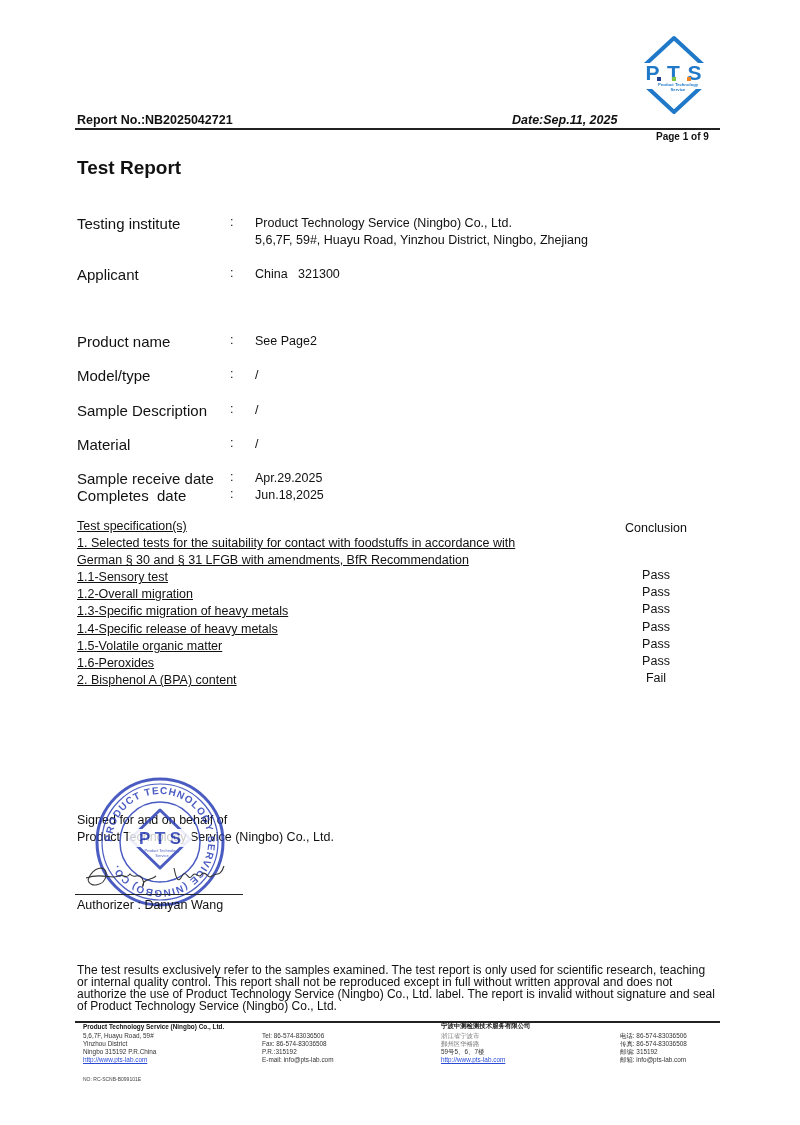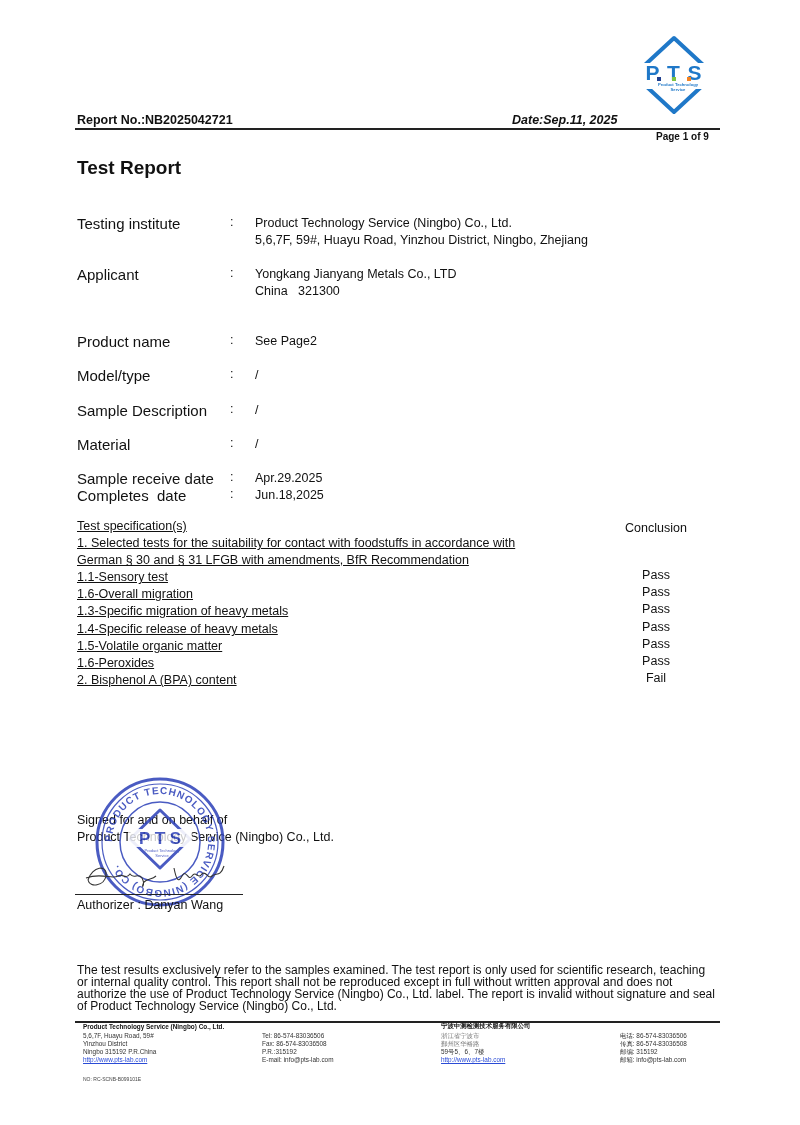--- a/index.html
+++ b/index.html
@@ -53,21 +53,20 @@
 <div class="abs field-label" style="top:215px">Testing institute</div>
 <div class="abs field-colon" style="top:215px">:</div>
 <div class="abs field-value" style="top:215px">
   <div>Product Technology Service (Ningbo) Co., Ltd.</div>
   <div>5,6,7F, 59#, Huayu Road, Yinzhou District, Ningbo, Zhejiang</div>
 </div>
 
 <div class="abs field-label" style="top:266px">Applicant</div>
 <div class="abs field-colon" style="top:266px">:</div>
 <div class="abs field-value" style="top:266px">
-  <div>Yongkang Jianyang Metals Co., LTD</div>
   <div style="white-space:pre">China   321300</div>
 </div>
 
 <div class="abs field-label" style="top:333px">Product name</div>
 <div class="abs field-colon" style="top:333px">:</div>
 <div class="abs field-value" style="top:333px">See Page2</div>
 
 <div class="abs field-label" style="top:367px">Model/type</div>
 <div class="abs field-colon" style="top:367px">:</div>
 <div class="abs field-value" style="top:367px">/</div>
@@ -88,21 +87,21 @@
 <div class="abs field-colon" style="top:487px">:</div>
 <div class="abs field-value" style="top:487px">Jun.18,2025</div>
 
 <div class="abs spec" style="top:519px">Test specification(s)</div>
 <div class="abs concl" style="top:521px; left:616px; width:80px">Conclusion</div>
 <div class="abs spec" style="top:536px">1. Selected tests for the suitability for contact with foodstuffs in accordance with</div>
 <div class="abs spec" style="top:553px">German § 30 and § 31 LFGB with amendments, BfR Recommendation</div>
 
 <div class="abs spec" style="top:570px">1.1-Sensory test</div>
 <div class="abs concl" style="top:568px">Pass</div>
-<div class="abs spec" style="top:587px">1.6-Overall migration</div>
+<div class="abs spec" style="top:587px">1.2-Overall migration</div>
 <div class="abs concl" style="top:585px">Pass</div>
 <div class="abs spec" style="top:604px">1.3-Specific migration of heavy metals</div>
 <div class="abs concl" style="top:602px">Pass</div>
 <div class="abs spec" style="top:622px">1.4-Specific release of heavy metals</div>
 <div class="abs concl" style="top:620px">Pass</div>
 <div class="abs spec" style="top:639px">1.5-Volatile organic matter</div>
 <div class="abs concl" style="top:637px">Pass</div>
 <div class="abs spec" style="top:656px">1.6-Peroxides</div>
 <div class="abs concl" style="top:654px">Pass</div>
 <div class="abs spec" style="top:673px">2. Bisphenol A (BPA) content</div>

